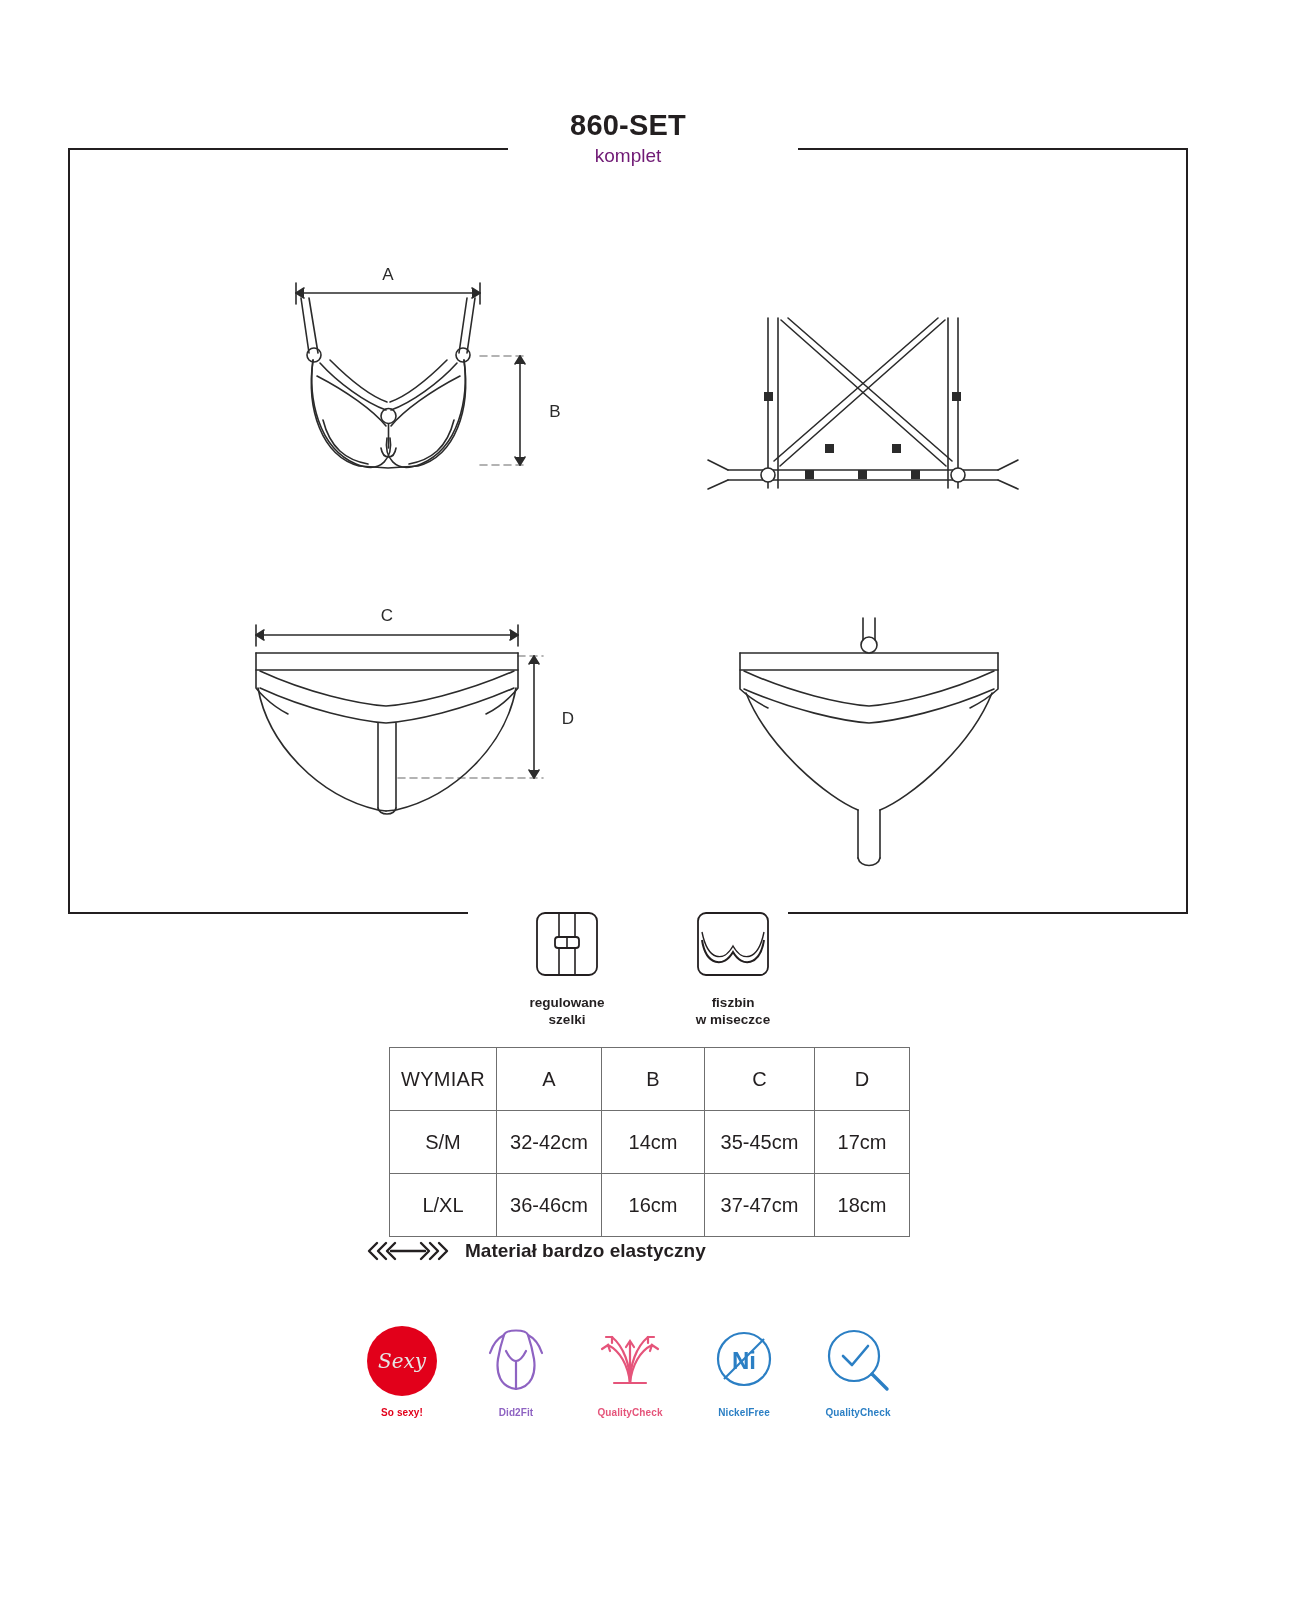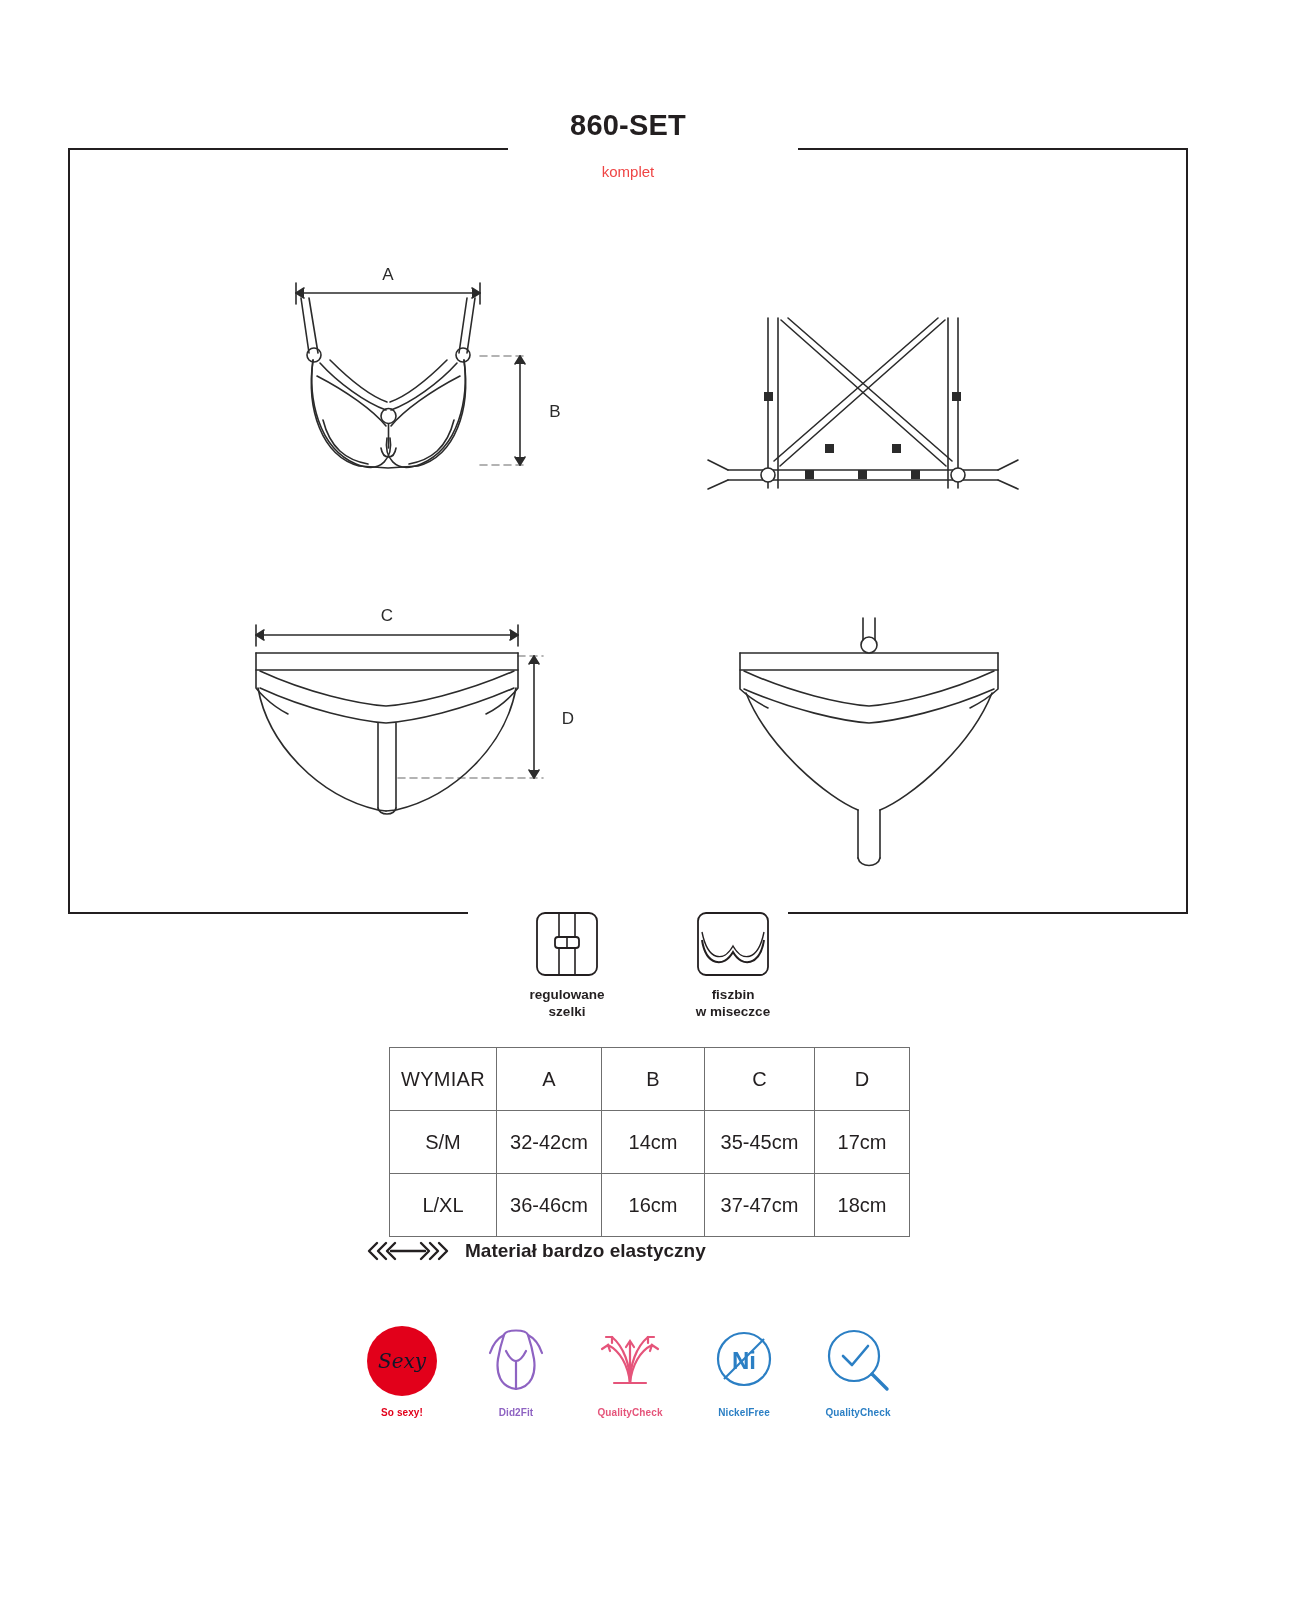--- a/index.html
+++ b/index.html
@@ -46,24 +46,24 @@
     pointer-events: none;
   }
   .title-main {
     font-size: 29px;
     font-weight: bold;
     color: #231f20;
     letter-spacing: .2px;
     line-height: 34px;
   }
   .title-sub {
-    font-size: 15px;
-    color: #ef4444;
+    font-size: 19px;
+    color: #701a75;
     line-height: 20px;
-    margin-top: 20px;
+    margin-top: 4px;
   }
 
   
   .drawings {
     position: absolute;
     left: 68px;
     top: 148px;
     width: 1120px;
     height: 766px;
   }
@@ -77,20 +77,21 @@
     display: flex;
     justify-content: center;
     gap: 56px;
   }
   .feature { text-align: center; width: 110px; }
   .feature .fcap {
     font-size: 13.5px;
     font-weight: bold;
     color: #231f20;
     line-height: 17px;
+    margin-top: 8px;
     white-space: pre-line;
   }
 
   
   .table-wrap {
     position: absolute;
     left: 365px;
     top: 1047px;
     width: 520px;
     padding-left: 24px;
@@ -149,21 +150,21 @@
     margin-top: 10px;
     letter-spacing: .1px;
   }
   .badge.sexy .bl  { color: #e2001a; }
   .badge.d2f .bl   { color: #8e63c2; }
   .badge.ms .bl    { color: #e5547a; }
   .badge.nf .bl    { color: #2b7fc4; }
   .badge.qc .bl    { color: #2b7fc4; }
   .sexy-circle {
     width: 70px; height: 70px; border-radius: 50%;
-    background: #e2001a; color: #0f172a;
+    background: #e2001a; color: #e5e5e5;
     display: flex; align-items: center; justify-content: center;
     font-family: "DejaVu Serif", serif;
     font-style: italic;
     font-size: 20px;
   }
 </style>
 </head>
 <body>
 
 <div class="frame">

